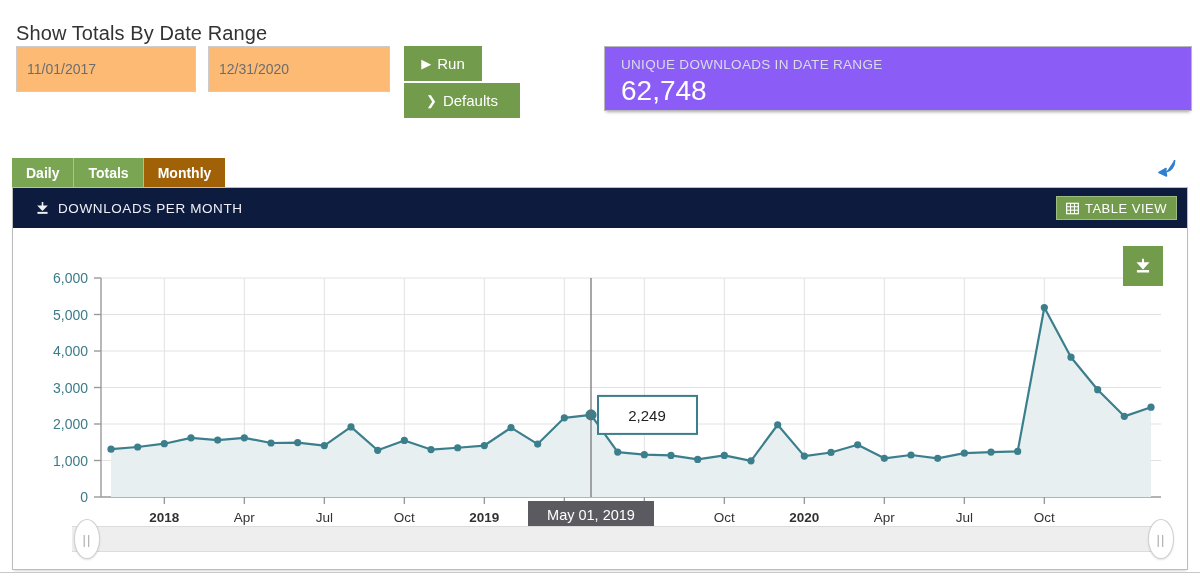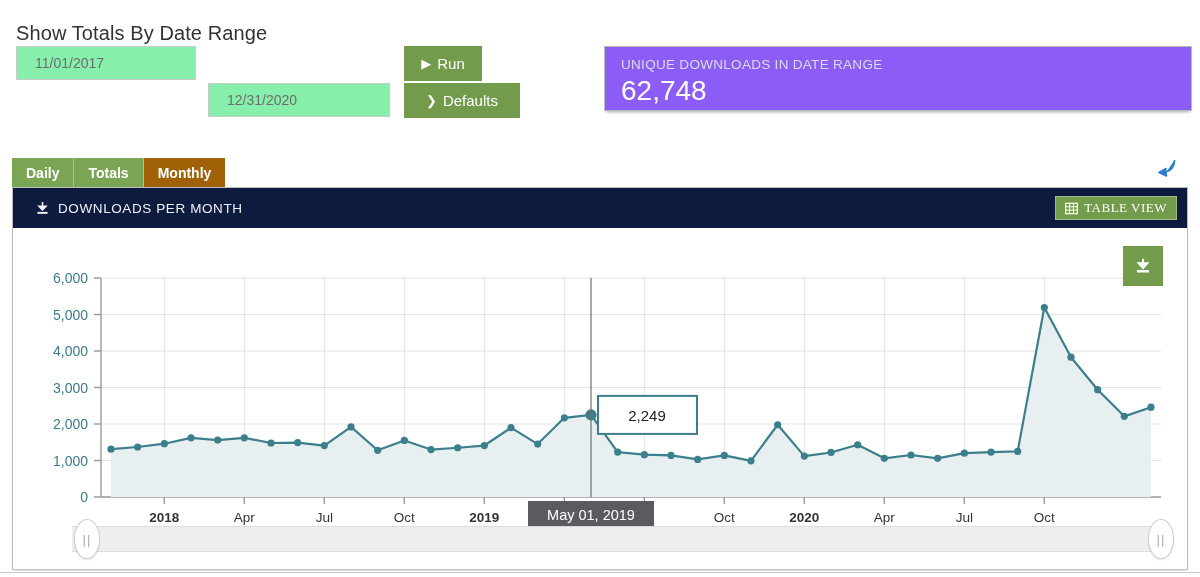--- a/index.html
+++ b/index.html
@@ -20,33 +20,33 @@
     left: 16px; top: 8px;
     font-size: 20px;
     font-weight: 400;
     color: #333333;
     letter-spacing: 0.1px;
     margin-top: 14px;
   }
   .date-input {
     position: absolute;
     top: 46px;
-    height: 34px;
+    height: 46px;
     box-sizing: border-box;
     border: 1px solid #cccccc;
-    background: #86efac;
+    background: #fdba74;
     font-family: "Liberation Sans", sans-serif;
     font-size: 14px;
     color: #6d6d6d;
-    padding: 0 18px;
+    padding: 0 10px;
     border-radius: 0;
     outline: none;
   }
   #start-date { left: 16px; width: 180px; }
-  #end-date   { left: 208px; width: 182px; margin-top: 37px; }
+  #end-date   { left: 208px; width: 182px; }
 
   .btn-green {
     position: absolute;
     background: #739b4c;
     color: #ffffff;
     border: none;
     font-family: "Liberation Sans", sans-serif;
     font-size: 15px;
     cursor: pointer;
     text-align: center;
@@ -157,21 +157,21 @@
     border: 1px solid #9fbb82;
     color: #ffffff;
     font-size: 13px;
     letter-spacing: 0.5px;
     display: flex;
     align-items: center;
     gap: 6px;
     padding: 0 9px;
     box-sizing: border-box;
     cursor: pointer;
-    font-family: Liberation Serif, serif;
+    font-family: Liberation Sans, sans-serif;
   }
 
   .chart-area {
     position: absolute;
     left: 0; top: 40px;
     width: 100%; height: 341px;
     background: #ffffff;
     overflow: hidden;
   }
   #chart-svg { display: block; }

